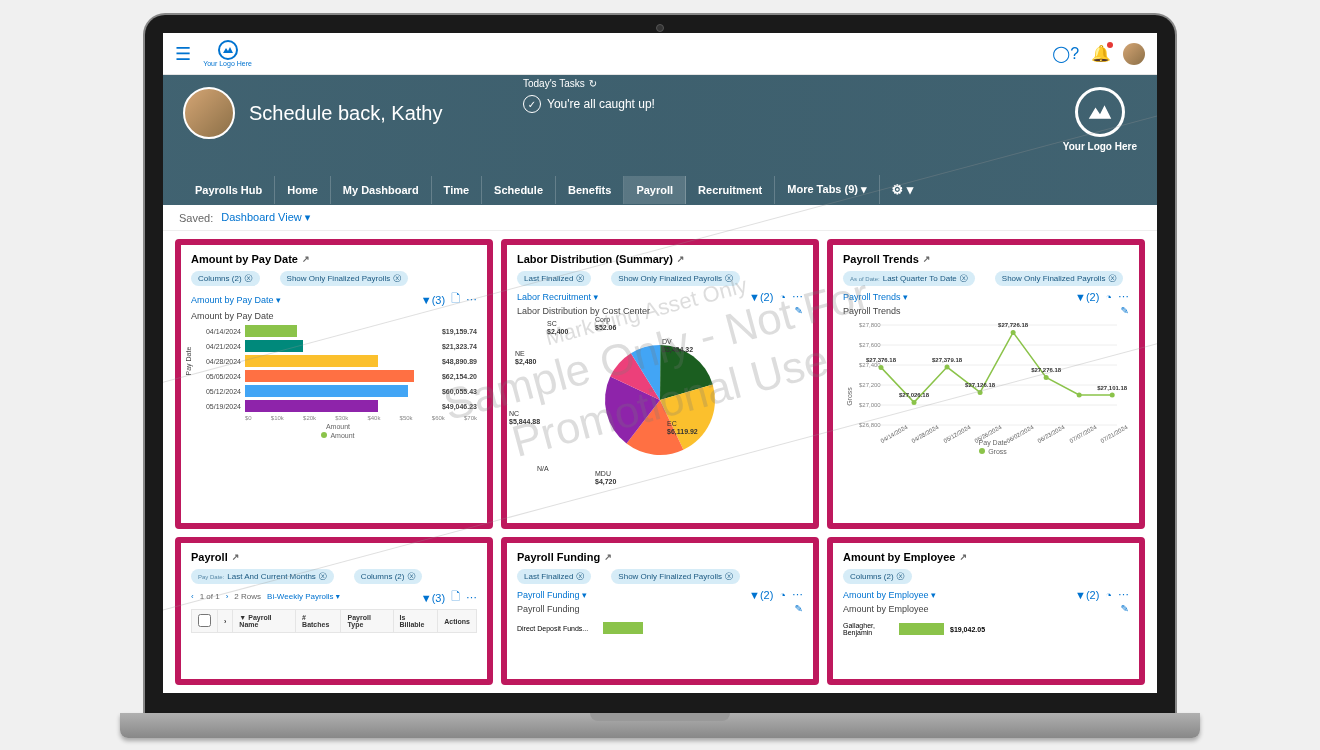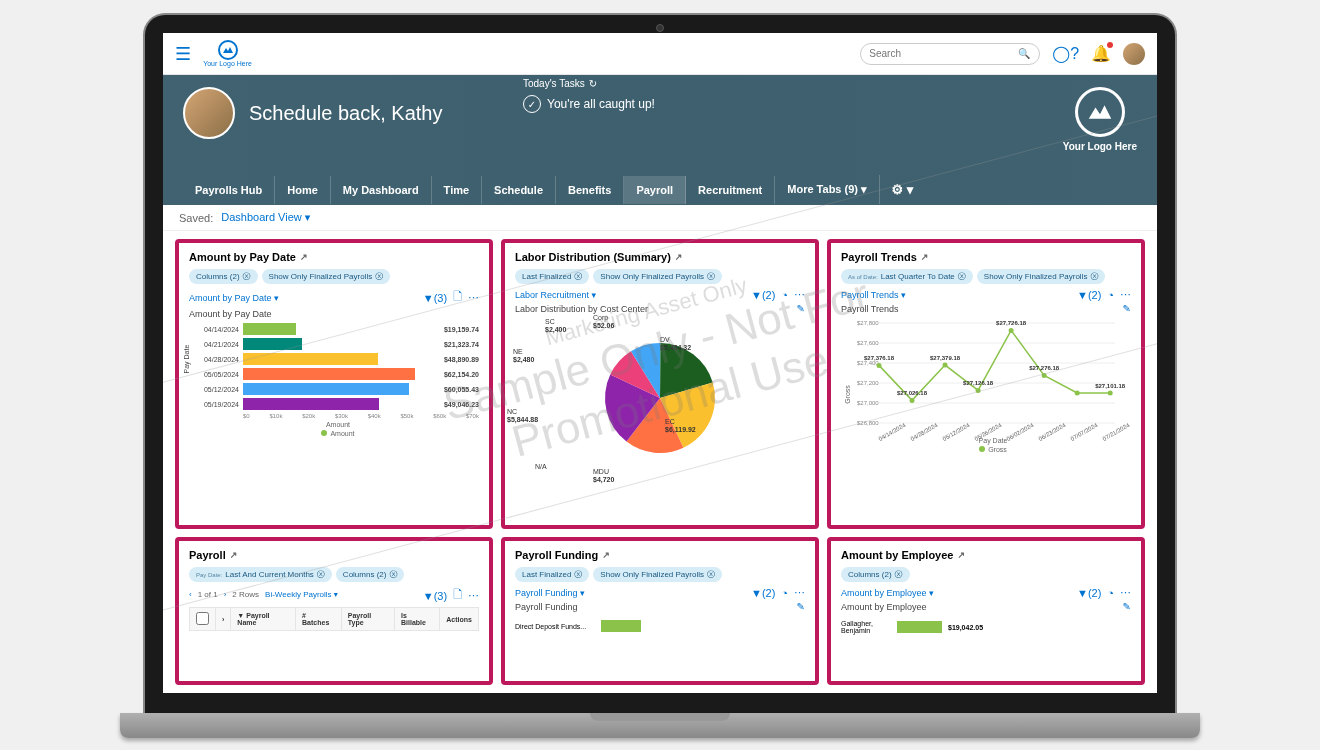--- a/index.html
+++ b/index.html
@@ -42,24 +42,24 @@
 .nav-tab { padding: 8px 12px; cursor: pointer; border-right: 1px solid rgba(255,255,255,0.2); }
 .nav-tab.active { background: rgba(255,255,255,0.15); }
 .gear-nav { color: #fff; padding: 8px 12px; font-size: 13px; cursor:pointer; }
 
 
 .saved-row { padding: 6px 16px; font-size: 11px; color: #666; border-bottom: 1px solid #eee; display:flex; align-items:center; gap:8px;}
 .saved-row .link { color: #0073d0; cursor: pointer; }
 
 
 .dashboard { padding: 8px 12px; display: grid; grid-template-columns: repeat(3, 1fr); gap: 8px; height: calc(100% - 42px - 130px - 26px); overflow: hidden; }
-.card { background: #fff; border: 4px solid #be185d; border-radius: 4px; padding: 8px 10px; display: flex; flex-direction: column; overflow: hidden; }
+.card { background: #fff; border: 6px solid #be185d; border-radius: 4px; padding: 8px 10px; display: flex; flex-direction: column; overflow: hidden; }
 .card-title { font-size: 11px; font-weight: 700; display: flex; align-items: center; gap: 4px; margin-bottom: 6px; }
 .card-title .arrow { font-size: 9px; color: #666; }
-.pills { display: flex; gap: 4px; flex-wrap: wrap; margin-bottom: 4px; }
+.pills { display: flex; gap: 20px; flex-wrap: wrap; margin-bottom: 4px; }
 .pill { background: #d6ecf7; border-radius: 10px; padding: 2px 7px; font-size: 8px; color: #1a5880; display: inline-flex; align-items: center; gap: 3px; cursor: pointer; }
 .pill .x { font-size: 8px; cursor: pointer; }
 .pill .sub { font-size: 6px; opacity: 0.7; display: block; line-height: 1; }
 .card-toolbar { display: flex; justify-content: space-between; align-items: center; font-size: 9px; color: #0073d0; margin-bottom: 2px; }
 .card-toolbar .right { display: flex; gap: 6px; align-items: center; }
 .tb-icon { cursor: pointer; font-size: 11px; }
 .chart-subtitle { font-size: 9px; color: #444; margin-bottom: 4px; display:flex; justify-content:space-between; align-items:center;}
 .edit-icon { color: #0073d0; cursor: pointer; font-size:10px; }
 
 
@@ -115,24 +115,20 @@
       <span class="hamburger">☰</span>
       <div class="logo-small">
         <div class="logo-circle-sm">
             <svg class="mtn" viewBox="0 0 12 8">
               <path d="M1 7 L4 2 L6 5 L8 1 L11 7 Z" fill="#0073d0"></path>
             </svg>
           </div>
         <span>Your Logo Here</span>
       </div>
       <div class="spacer"></div>
-      <div class="search-box">
-        <input placeholder="Search" style="">
-        <span>🔍</span>
-      </div>
       <span class="top-icon">◯?</span>
       <span class="top-icon">🔔<span class="bell-dot"></span></span>
       <div class="avatar-sm"></div>
     </div>
 
     <div class="hero">
       <div class="hero-top">
         <div class="avatar-lg"></div>
         <div class="welcome">Schedule back, Kathy</div>
       </div>

